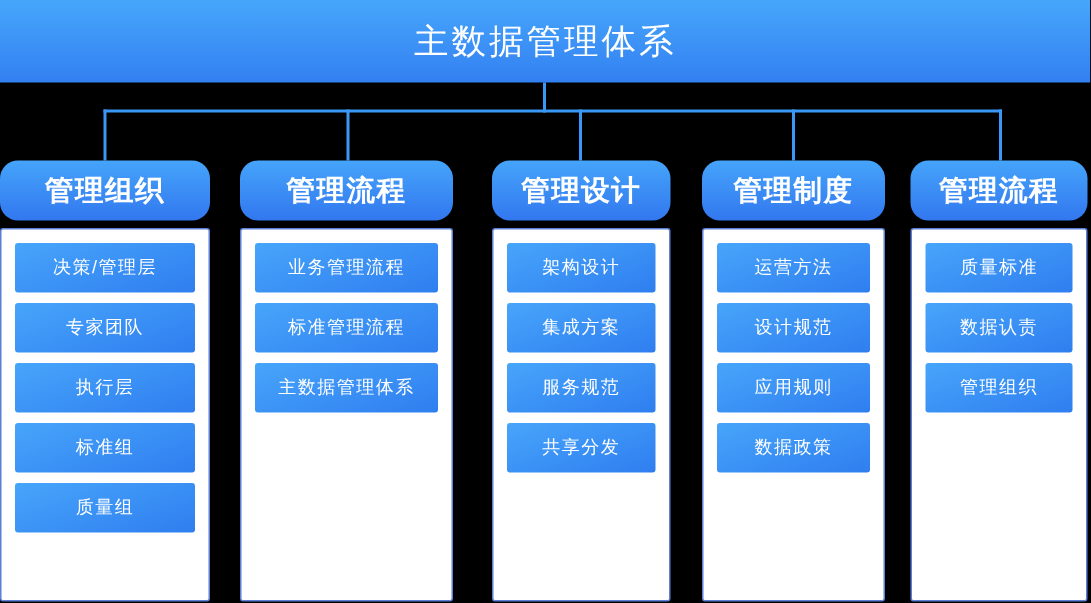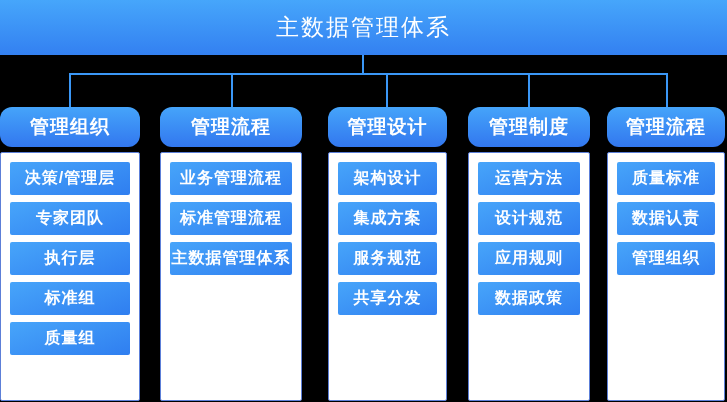--- a/index.html
+++ b/index.html
@@ -80,22 +80,22 @@
     box-sizing: border-box;
     padding: 9px 9px 0 9px;
   }
 
   .node-button {
     height: 33px;
     margin-bottom: 7px;
     border-radius: 2px;
     background: linear-gradient(160deg, #47a5fa 0%, #2f7ef0 100%);
     color: #ffffff;
-    font-size: 16px;
-    font-weight: bold;
+    font-size: 12px;
+    font-weight: normal;
     letter-spacing: 1px;
     display: flex;
     align-items: center;
     justify-content: center;
     white-space: nowrap;
   }
 </style>
 </head>
 <body>
 

